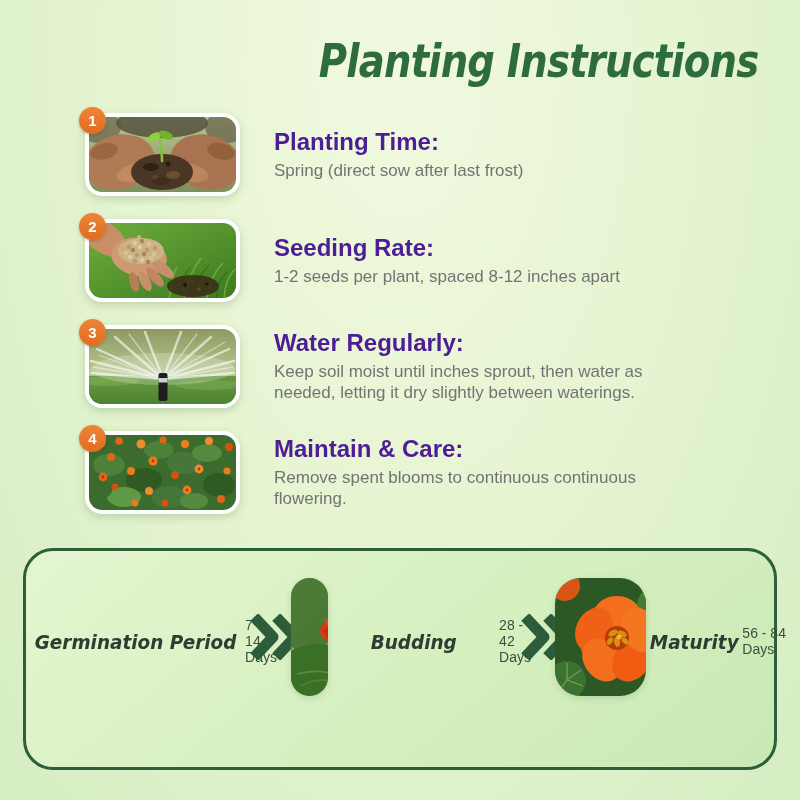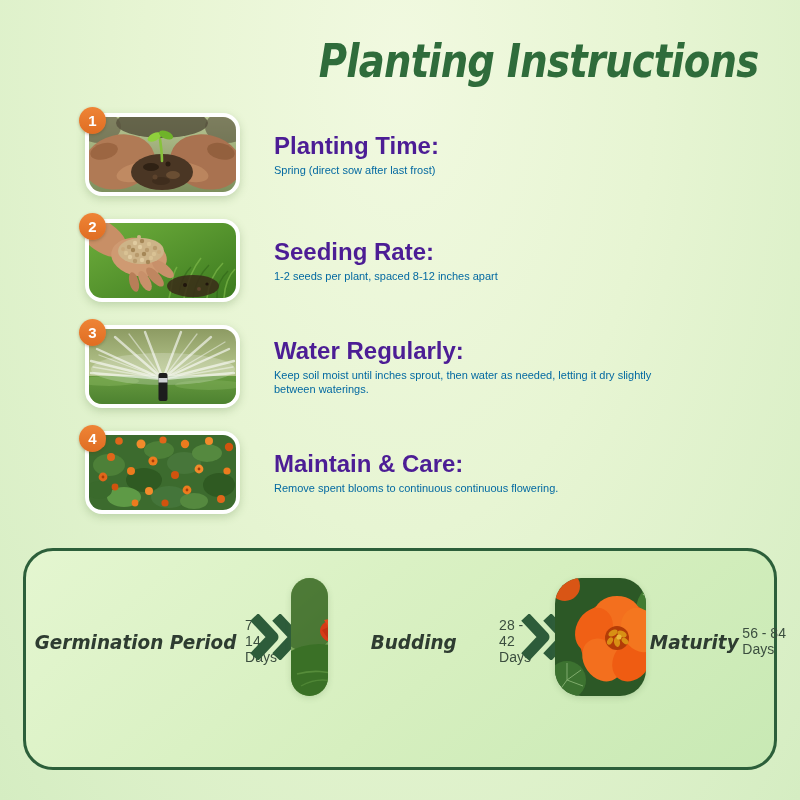--- a/index.html
+++ b/index.html
@@ -32,21 +32,21 @@
   .badge{
     position:absolute;top:-10px;left:-10px;width:27px;height:27px;border-radius:50%;
     background:linear-gradient(180deg,#ee8436 0%,#e06d22 100%);
     color:#fff;font-weight:bold;font-size:15px;
     display:flex;align-items:center;justify-content:center;
     box-shadow:0 1px 3px rgba(80,60,20,.35);
     z-index:2;
   }
   .step-text{margin-left:34px;display:flex;flex-direction:column;justify-content:center;}
   .step-heading{font-size:24px;font-weight:bold;color:#4c1d95;line-height:1.2;margin-bottom:3px;}
-  .step-body{font-size:11px;color:#0369a1;line-height:1.28;max-width:400px;}
+  .step-body{font-size:17px;color:#737373;line-height:1.28;max-width:400px;}
   
   .timeline{
     position:absolute;left:23px;top:548px;width:754px;height:222px;
     border:3px solid #2c5f3a;border-radius:30px;box-sizing:border-box;
     background:linear-gradient(140deg,#e4f6d0 0%,#d6efbf 55%,#c8e9b4 100%);
   }
   .stage{position:absolute;top:27px;width:240px;display:flex;flex-direction:row;align-items:center;}
   .stage-0{left:0px;}
   .stage-1{left:265px;gap:39px;}
   .stage-2{left:529px;}

